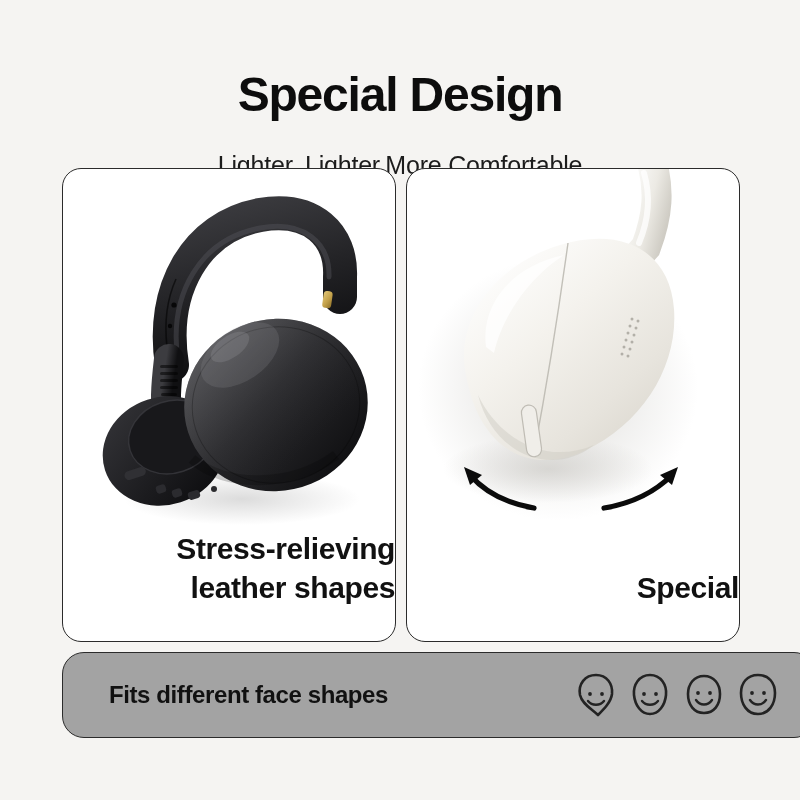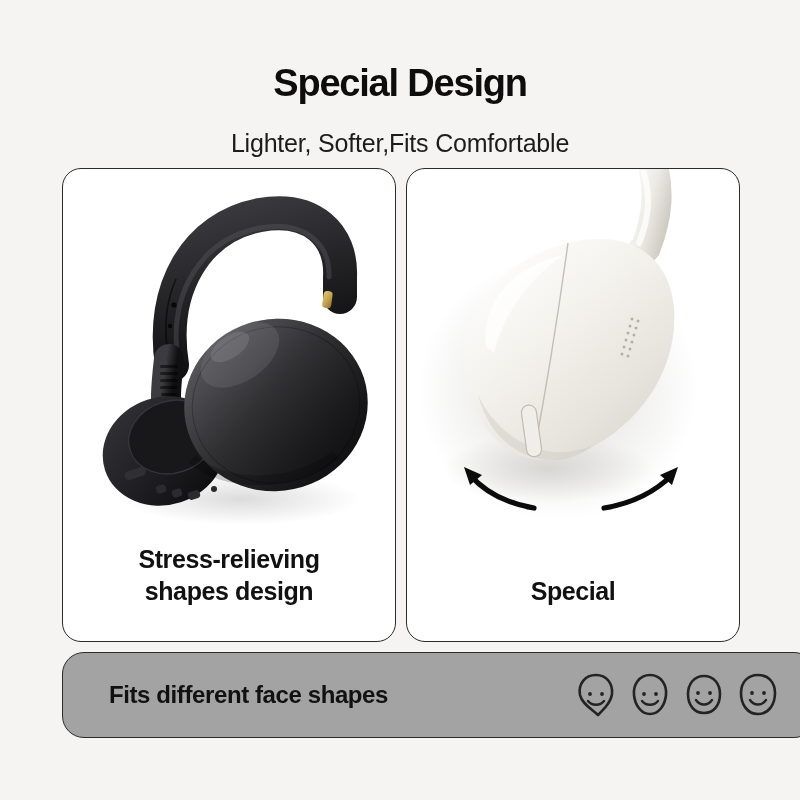--- a/index.html
+++ b/index.html
@@ -16,23 +16,23 @@
   }
 
   
   .header {
     position: absolute;
     top: 0; left: 0;
     width: 800px;
     text-align: center;
   }
   .title {
-    margin: 12px;
+    margin: 18px;
     padding-top: 52px;
-    font-size: 38px;
+    font-size: 48px;
     font-weight: 700;
     letter-spacing: -1.2px;
     color: #0d0d0d;
     line-height: 1.05;
   }
   .subtitle {
     margin: 0;
     padding-top: 13px;
     font-size: 25px;
     font-weight: 400;
@@ -61,22 +61,22 @@
   }
   .card-media {
     position: absolute;
     top: 0; left: 0; right: 0;
     height: 372px;
   }
   .card-caption {
     position: absolute;
     left: 0; right: 0;
     bottom: 34px;
-    text-align: center;
-    font-size: 25px;
+    text-align: right;
+    font-size: 30px;
     font-weight: 700;
     line-height: 1.28;
     letter-spacing: -0.4px;
     color: #111111;
   }
 
   
   .bottom-bar {
     position: absolute;
     top: 652px;
@@ -107,21 +107,21 @@
   .face-icon { display: block; }
 
   
   .media-svg { display: block; width: 100%; height: 100%; }
 </style>
 </head>
 <body>
 
 <div class="header">
   <h1 class="title">Special Design</h1>
-  <p class="subtitle">Lighter, Softer,Fits Comfortable</p>
+  <p class="subtitle">Lighter, Lighter,More Comfortable</p>
 </div>
 
 <div class="cards-row">
 
   <div class="card">
     <div class="card-media">
       <svg class="media-svg" viewBox="0 0 330 372" xmlns="http://www.w3.org/2000/svg">
         <defs>
           <linearGradient id="bCup" x1="0.15" y1="0.1" x2="0.85" y2="0.95">
             <stop offset="0%" stop-color="#4a4a4d"></stop>
@@ -196,21 +196,21 @@
         <ellipse cx="212" cy="236" rx="84" ry="78" transform="rotate(-12 212 236)" fill="none" stroke="#000" stroke-width="1" opacity="0.25"></ellipse>
 
         <ellipse cx="176" cy="186" rx="44" ry="26" transform="rotate(-34 176 186)" fill="#8e8e93" opacity="0.22"></ellipse>
         <ellipse cx="166" cy="178" rx="22" ry="11" transform="rotate(-34 166 178)" fill="#b6b6bb" opacity="0.18"></ellipse>
 
         <path d="M128 290 C 160 318, 226 320, 272 286" fill="none" stroke="#000" stroke-width="10" opacity="0.2"></path>
       </svg>
     </div>
     <div class="card-caption">
       <div>Stress-relieving</div>
-      <div>shapes design</div>
+      <div>leather shapes</div>
     </div>
   </div>
 
   <div class="card">
     <div class="card-media">
       <svg class="media-svg" viewBox="0 0 330 372" xmlns="http://www.w3.org/2000/svg">
         <defs>
           <linearGradient id="wCup" x1="0.1" y1="0.05" x2="0.9" y2="1">
             <stop offset="0%" stop-color="#ffffff"></stop>
             <stop offset="38%" stop-color="#f4f2ed"></stop>

